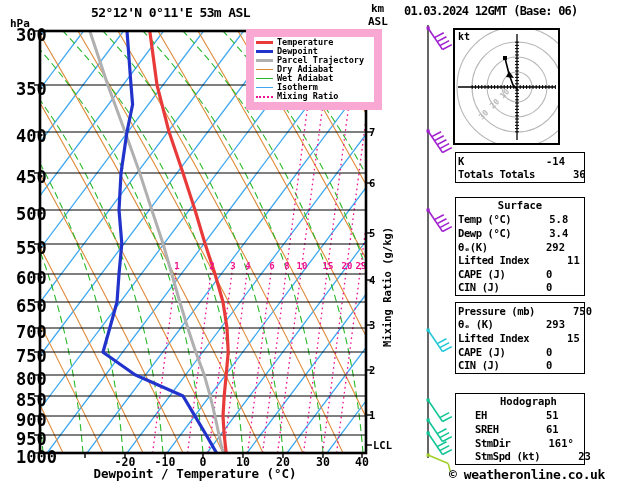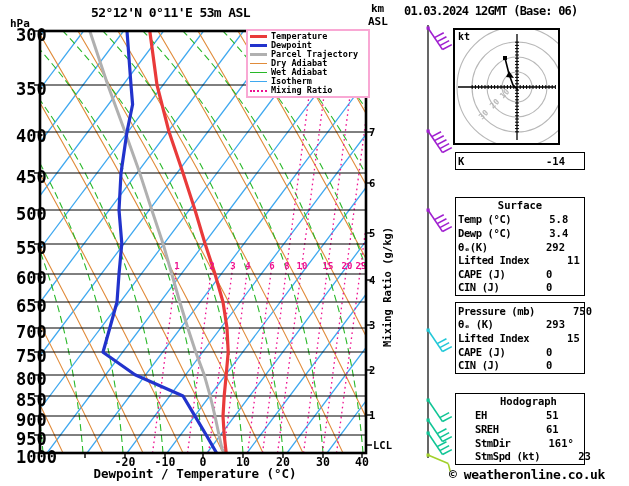--- a/index.html
+++ b/index.html
@@ -11,21 +11,21 @@
   .tlabel{width:40px;top:455px;text-align:center;font-size:11.5px;}
   .klabel{width:16px;left:369px;text-align:left;font-size:10.5px;}
   #hpa-label{left:10px;top:17px;font-size:11px;}
   #main-title{left:52px;top:5px;font-size:13px;letter-spacing:-0.6px;margin-left:39px;}
   #km-label{left:371px;top:2px;font-size:11px;}
   #asl-label{left:368px;top:15px;font-size:11px;}
   #date-label{left:404px;top:4px;font-size:12px;letter-spacing:-0.8px;}
   #lcl-label{left:373px;top:439px;font-size:10.5px;}
   #xaxis-label{left:55px;top:466px;width:280px;text-align:center;font-size:12.5px;}
   #mixratio-label{left:381px;top:347px;font-size:10.5px;transform:rotate(-90deg);transform-origin:0 0;}
-  #legend{position:absolute;left:246px;top:29px;width:118px;border:2px solid #f9a8d4;background:#fff;padding:1px 0 1px 2px;}
+  #legend{position:absolute;left:246px;top:29px;width:118px;border:8px solid #f9a8d4;background:#fff;padding:1px 0 1px 2px;}
   .leg-row{display:flex;align-items:center;height:9px;}
   .leg-swatch{width:17px;flex:0 0 17px;margin-right:4px;}
   .leg-text{font-size:8.5px;font-weight:bold;line-height:9px;white-space:nowrap;}
   #hodograph{position:absolute;left:453px;top:28px;width:103px;height:113px;border:2.5px solid #000;background:#fff;}
   #kt-label{left:3px;top:1px;font-size:10px;position:absolute;font-weight:bold;}
   .tbox{position:absolute;left:455px;width:130px;border:1.5px solid #000;background:#fff;box-sizing:border-box;padding:1px 2px;}
   .trow{display:flex;height:13.6px;align-items:center;}
   .trow .tl{flex:1;font-size:10.5px;font-weight:bold;white-space:nowrap;letter-spacing:-0.4px;}
   .trow .tv{flex:0 0 36px;font-size:10.5px;font-weight:bold;text-align:left;margin-left:38px;}
   .ttitle{text-align:center;font-size:10.5px;font-weight:bold;height:13.6px;line-height:13.6px;}
@@ -370,20 +370,24 @@
         <polygon points="54,41 59,48 51,47" fill="#000"></polygon>
       </svg>
     <span id="kt-label">kt</span>
   </div>
 
   <div class="tbox" style="top:152px;">
     <div class="trow">
         <span class="tl">K</span>
         <span class="tv">-14</span>
       </div>
+    <div class="trow">
+        <span class="tl">Totals Totals</span>
+        <span class="tv">36</span>
+      </div>
   </div>
 
   <div class="tbox" style="top:197px;">
     <div class="ttitle">Surface</div>
     <div class="trow">
         <span class="tl">Temp (°C)</span>
         <span class="tv">5.8</span>
       </div>
     <div class="trow">
         <span class="tl">Dewp (°C)</span>

